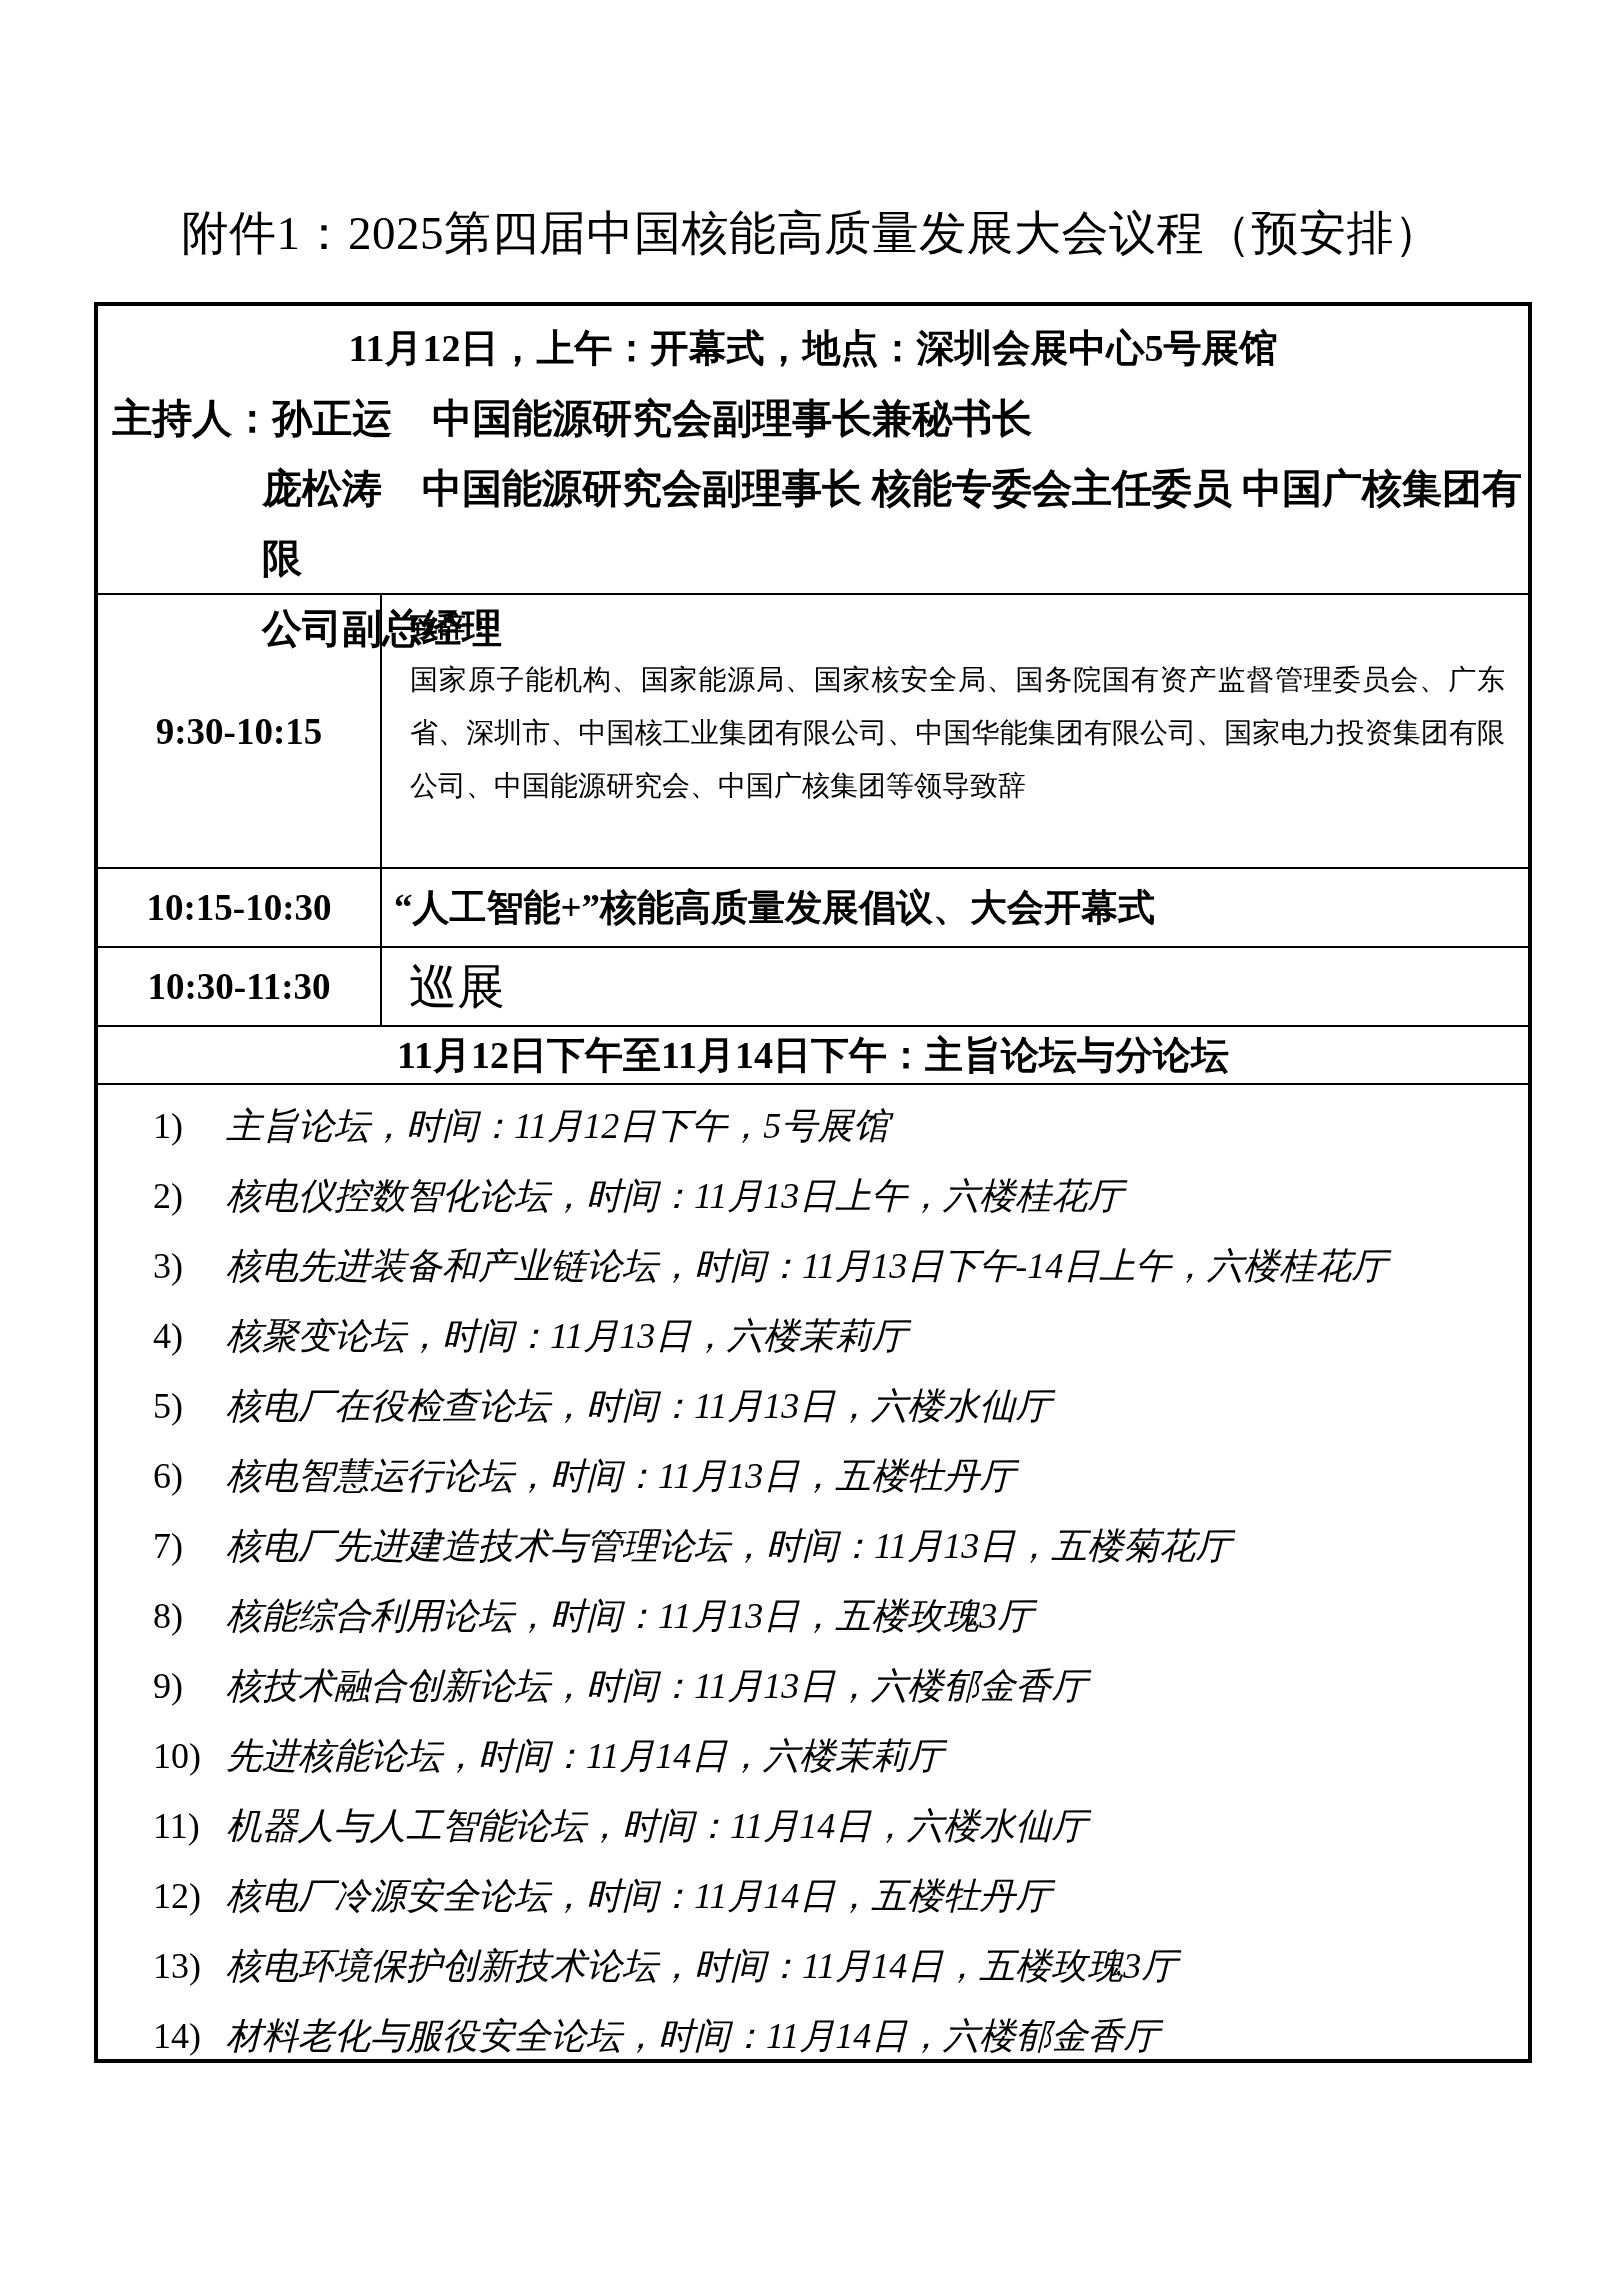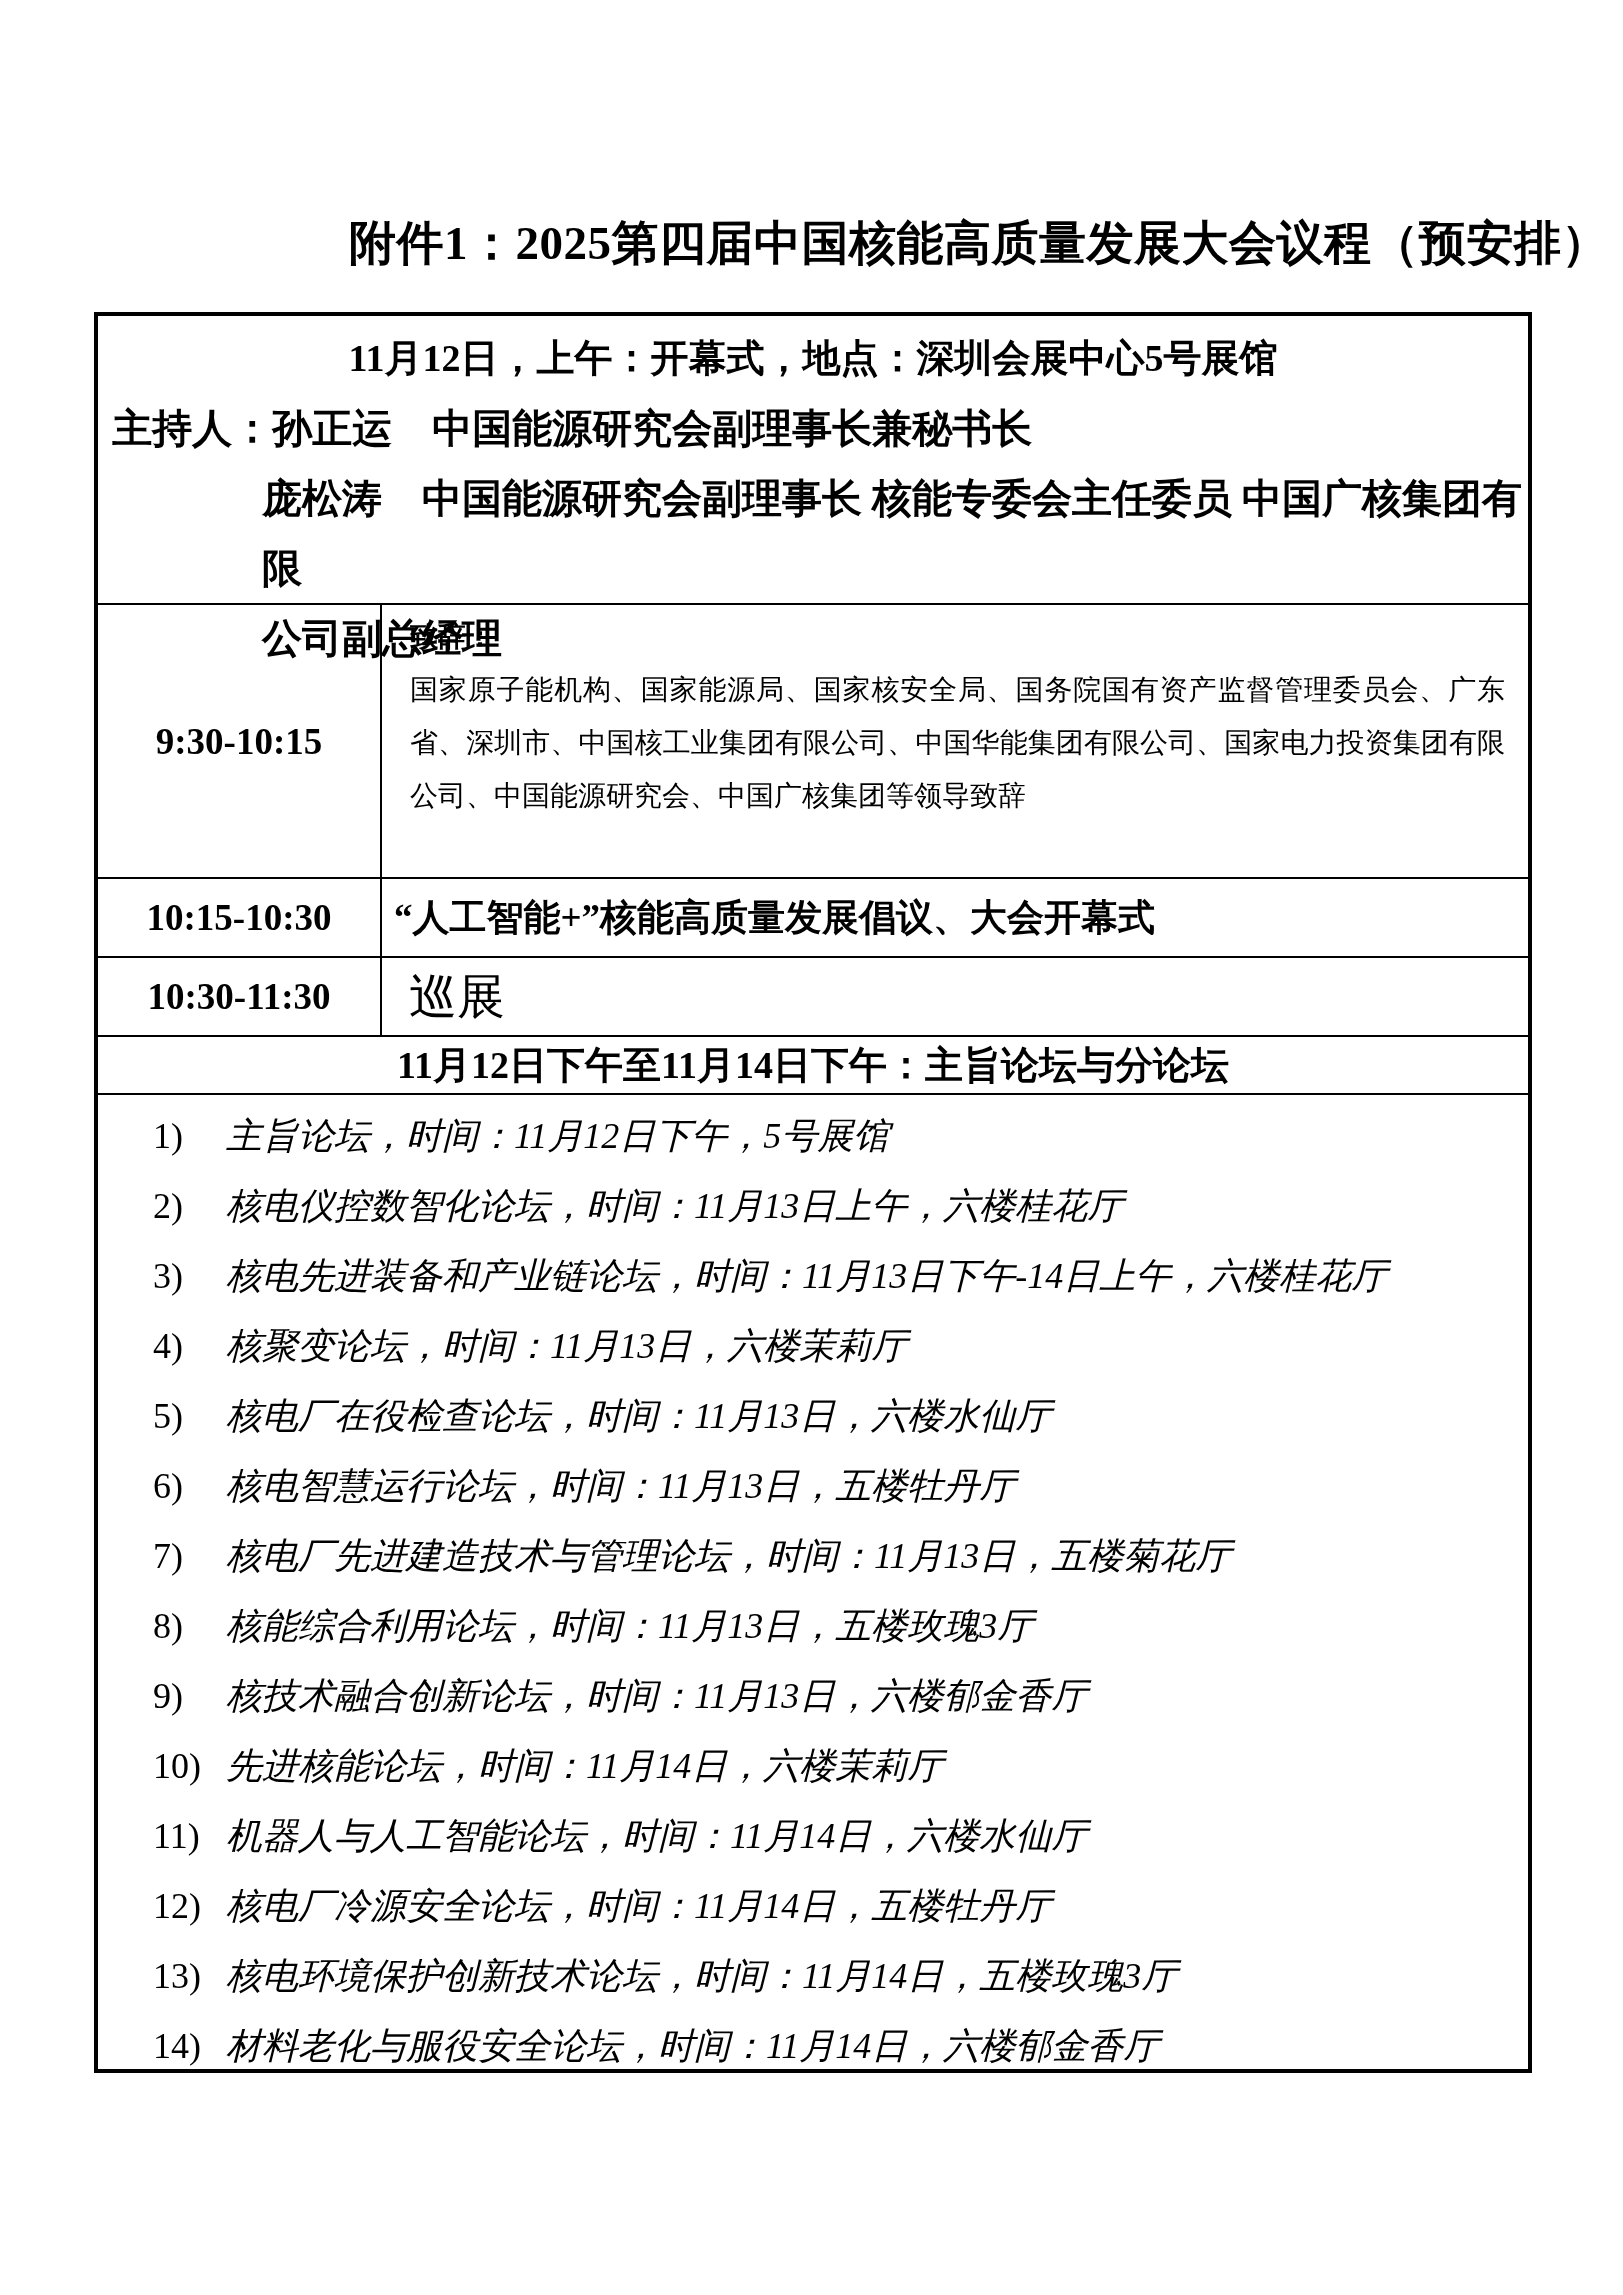--- a/index.html
+++ b/index.html
@@ -8,25 +8,25 @@
     width: 1623px;
     height: 2295px;
     margin: 0 auto;
     background: #ffffff;
     color: #000000;
     font-family: "Liberation Serif", "DejaVu Serif", serif;
     padding-top: 197px;
     position: relative;
   }
   .doc-title {
-    margin: 14px;
-    text-align: right;
+    margin: 4px;
+    text-align: center;
     font-size: 47px;
     line-height: 64px;
-    font-weight: 700;
+    font-weight: 400;
     letter-spacing: 0.5px;
   }
   .agenda-table {
     margin-left: 94px;
     margin-top: 37px;
     width: 1438px;
     border: 4.1px solid #000;
   }
   .row { border-bottom: 2px solid #000; }
   .row:last-child { border-bottom: none; }

